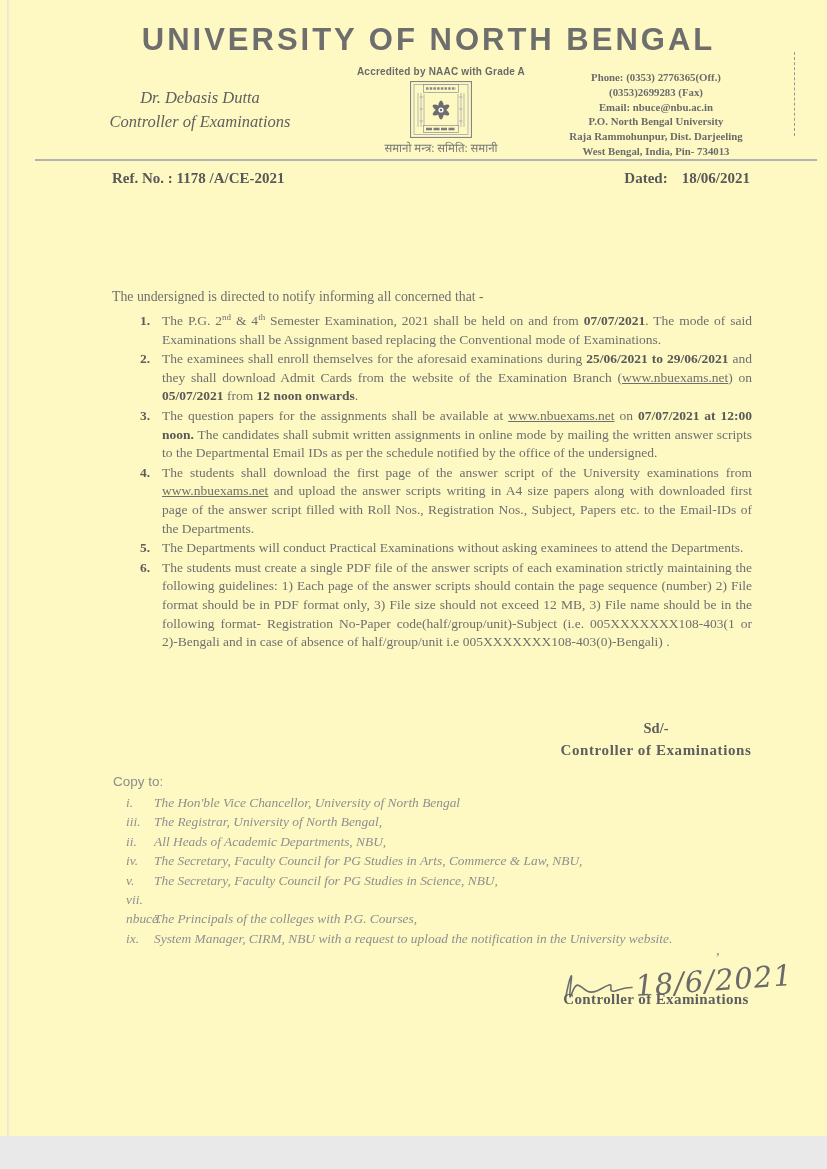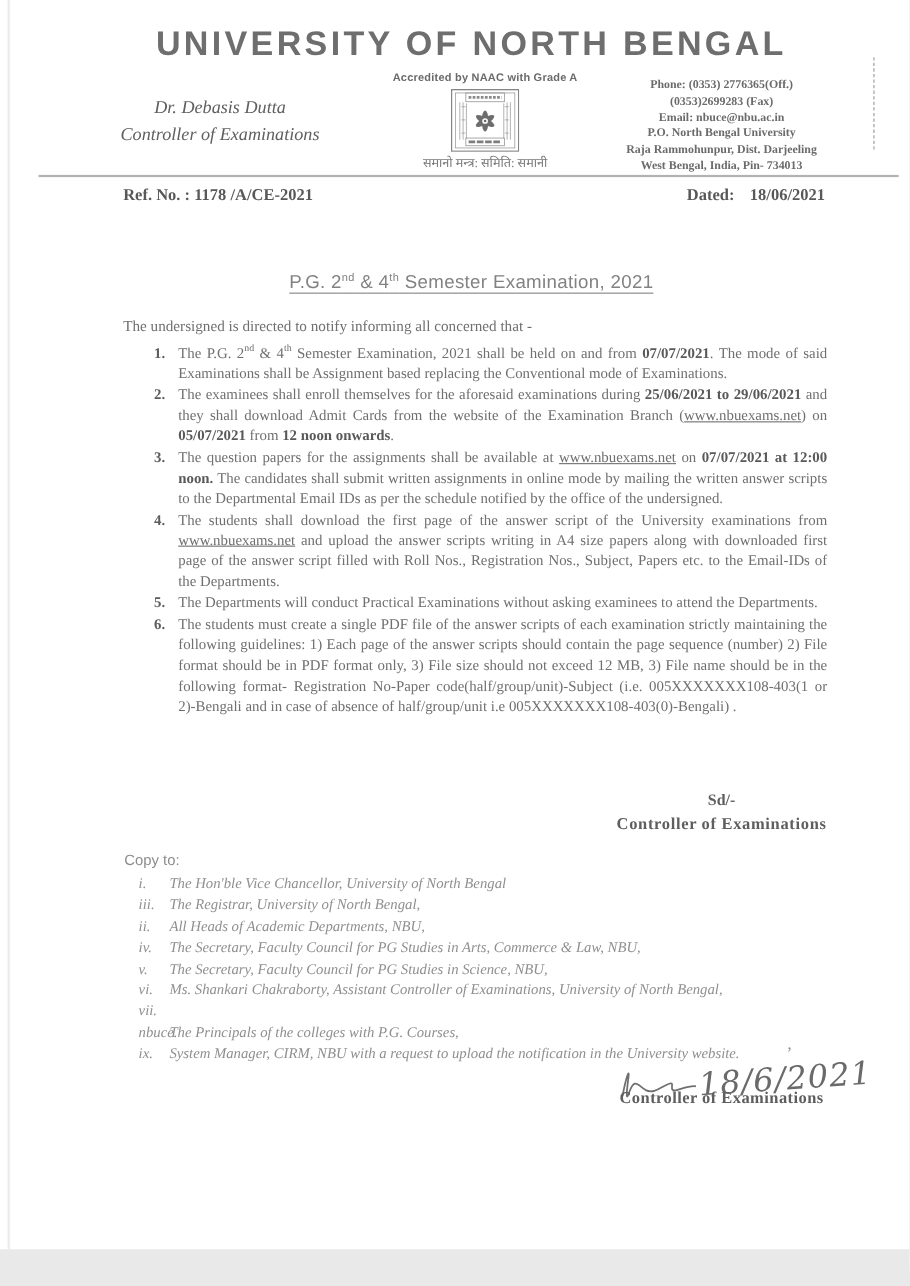--- a/index.html
+++ b/index.html
@@ -1,18 +1,18 @@
 <!DOCTYPE html>
 <html><head>
 <meta charset="utf-8">
 <style>
   html,body{margin:0;padding:0;background:#e9e9e9;}
   .page{
     position:relative; width:827px; height:1136px; margin:0 auto;
-    background:#ffffff; overflow:hidden;
+    background:#fef9c3; overflow:hidden;
     font-family:"Liberation Serif", serif; color:#6b6b6b;
   }
   .edge-shadow{position:absolute; left:7px; top:0; bottom:0; width:3px;
     background:linear-gradient(to right,#d8d8d8,rgba(255,255,255,0)); opacity:.7;}
   
   .uni-title{
     position:absolute; top:22px; left:30px; right:0; margin:0; text-align:center;
     font-family:"Liberation Sans", sans-serif; font-weight:bold;
     font-size:31px; letter-spacing:3px; color:#6e6e6e;
   }
@@ -128,21 +128,20 @@
   <div class="dashedline"></div>
   <div class="rule"></div>
 
   <div class="refrow">
     <span>Ref. No. : 1178 /A/CE-2021</span>
     <span>
       <span>Dated:</span><span class="dated-val">18/06/2021</span>
     </span>
   </div>
 
-  <div class="subtitle"><span>P.G. 2</span><sup>nd</sup><span> &amp; 4</span><sup>th</sup><span> Semester Examination, 2021</span></div>
 
   <p class="intro">The undersigned is directed to notify informing all concerned that -</p>
 
   <div class="items">
     <div class="item">
       <span class="num">1.</span>
       <span><span>The P.G. 2</span><sup>nd</sup><span> &amp; 4</span><sup>th</sup><span> Semester Examination, 2021 shall be held on and from </span><span class="b">07/07/2021</span><span>. The mode of said Examinations shall be Assignment based replacing the Conventional mode of Examinations.</span></span>
     </div>
     <div class="item">
       <span class="num">2.</span>
@@ -185,24 +184,20 @@
       <span class="rnum">ii.</span>
       <span>All Heads of Academic Departments, NBU,</span>
     </div>
     <div class="copy-row">
       <span class="rnum">iv.</span>
       <span>The Secretary, Faculty Council for PG Studies in Arts, Commerce &amp; Law, NBU,</span>
     </div>
     <div class="copy-row">
       <span class="rnum">v.</span>
       <span>The Secretary, Faculty Council for PG Studies in Science, NBU,</span>
-    </div>
-    <div class="copy-row">
-      <span class="rnum">vi.</span>
-      <span>Ms. Shankari Chakraborty, Assistant Controller of Examinations, University of North Bengal,</span>
     </div>
     <div class="copy-row">
       <span class="rnum">vii.</span>
     </div>
     <div class="copy-row">
       <span class="rnum">nbuce.</span>
       <span>The Principals of the colleges with P.G. Courses,</span>
     </div>
     <div class="copy-row">
       <span class="rnum">ix.</span>

